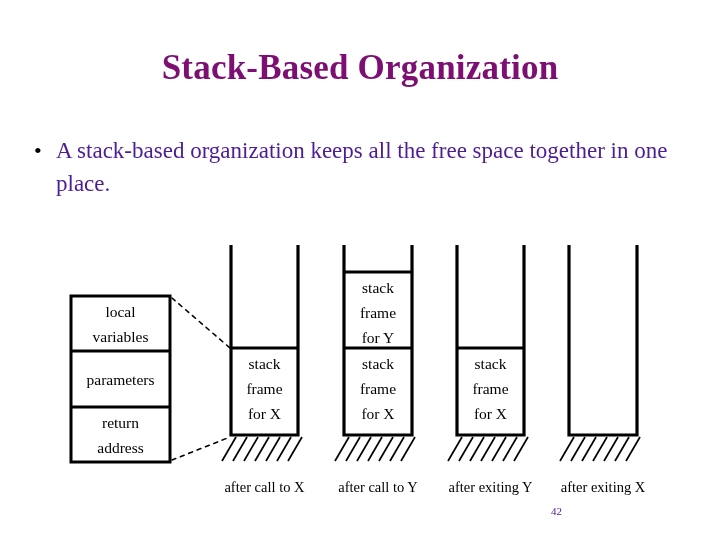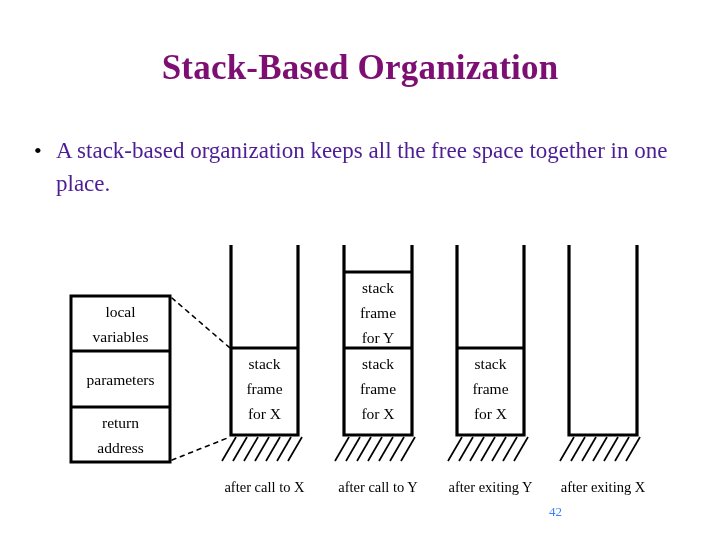--- a/index.html
+++ b/index.html
@@ -76,23 +76,23 @@
     pointer-events: none;
   }
   #diagram svg { display: block; }
 
   
   #page-number {
     position: absolute;
     right: 18px;
     bottom: 20px;
     font-family: "Liberation Serif", "DejaVu Serif", serif;
-    font-size: 13px;
+    font-size: 11px;
     line-height: 17px;
-    color: #3b82f6;
+    color: #4c1d95;
   }
 
   
   .dg-label {
     font-family: "Liberation Serif", "DejaVu Serif", serif;
     font-size: 15.5px;
     fill: #000;
   }
   .dg-caption {
     font-family: "Liberation Serif", "DejaVu Serif", serif;

